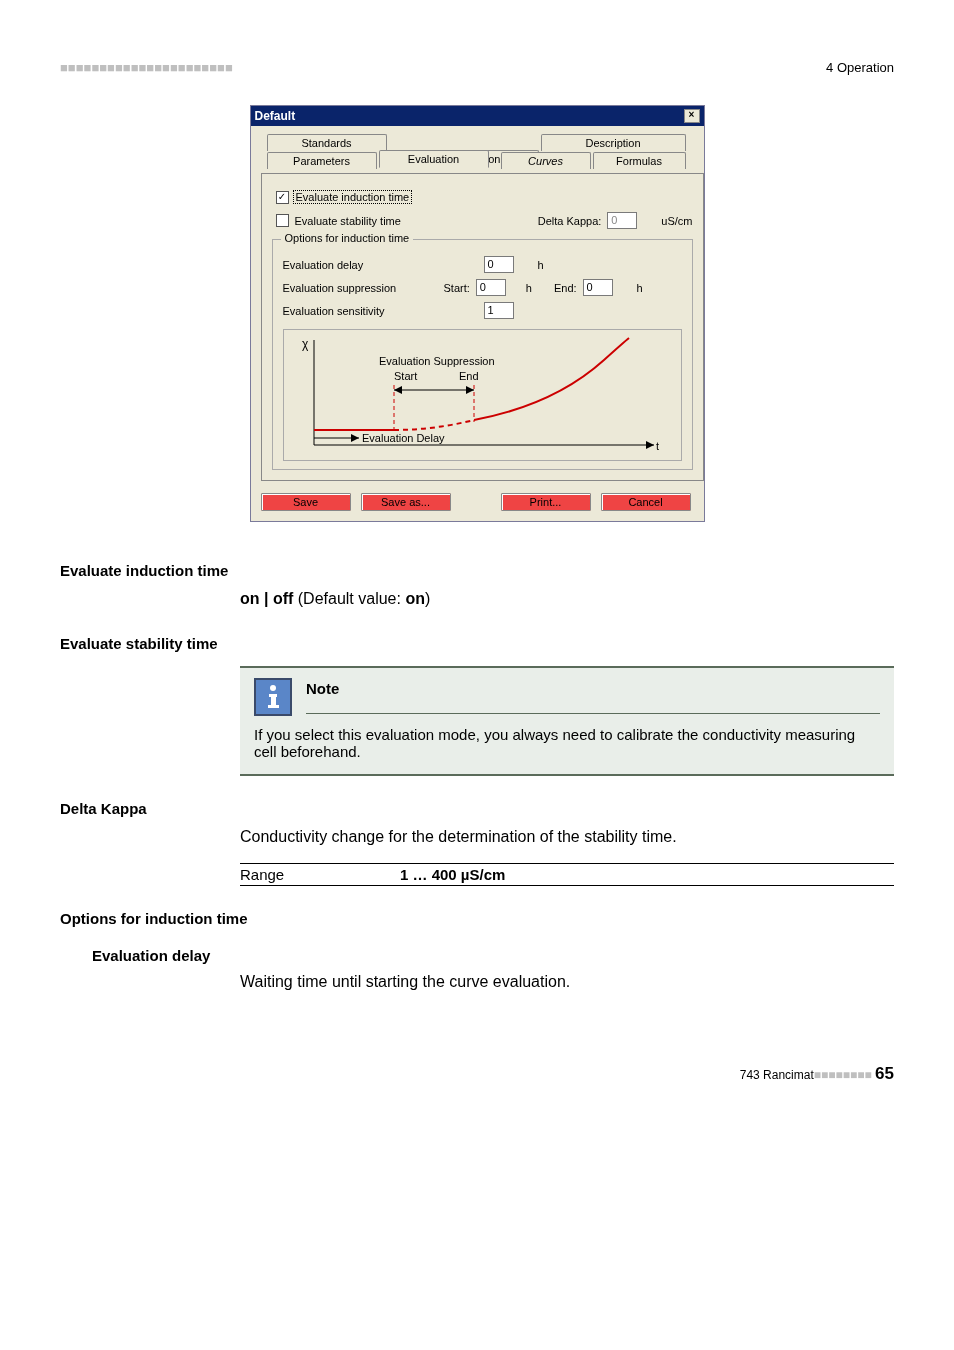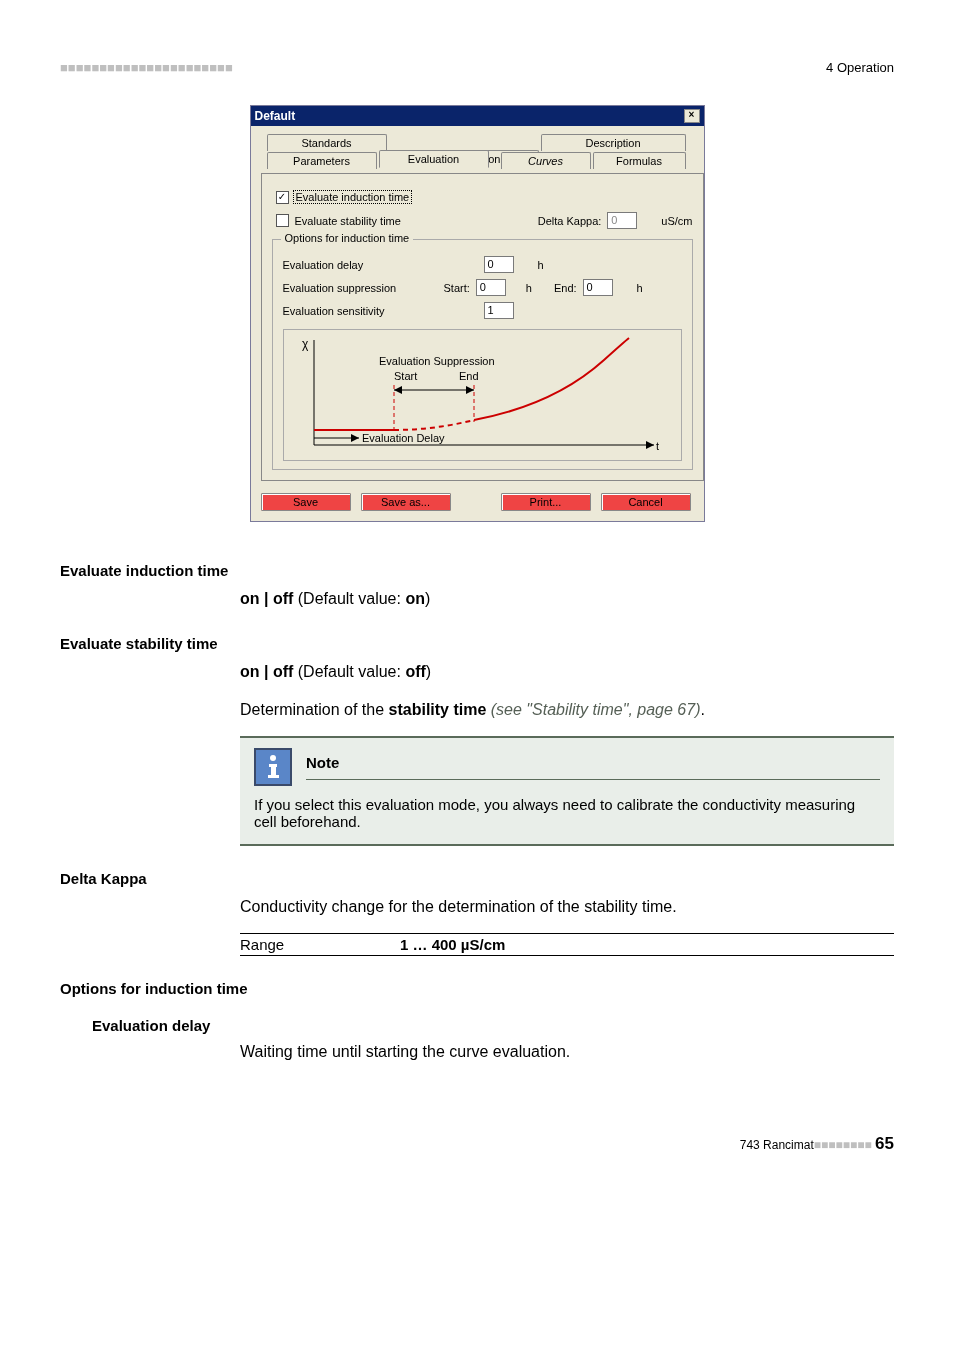--- a/index.html
+++ b/index.html
@@ -206,21 +206,21 @@
     background: #5a86c8;
     display: flex;
     align-items: center;
     justify-content: center;
   }
   .note-icon svg { display:block; }
   .note-title {
     font-weight: bold;
     border-bottom: 1px solid #5a6b5a;
     flex: 1;
-    padding-bottom: 8px;
+    padding-bottom: 16px;
   }
   .sub-h {
     font-weight: bold;
     font-size: 15px;
     margin: 20px 0 6px 32px;
   }
   .range-row {
     margin-left: 180px;
     display: flex;
     border-top: 1px solid #000;
@@ -351,28 +351,20 @@
   </div>
 
   <div class="section-h">Evaluate induction time</div>
   <div class="indent">
     <p>
       <b>on | off</b><span> (Default value: </span><b>on</b><span>)</span>
     </p>
   </div>
 
   <div class="section-h">Evaluate stability time</div>
-  <div class="indent">
-    <p>
-      <b>on | off</b><span> (Default value: </span><b>off</b><span>)</span>
-    </p>
-    <p>
-      <span>Determination of the </span><b>stability time</b><span class="ital"> (see "Stability time", page 67)</span><span>.</span>
-    </p>
-  </div>
 
   <div class="note-box">
     <div class="note-head">
       <div class="note-icon">
         <svg width="22" height="26" viewBox="0 0 22 26">
           <circle cx="11" cy="4" r="3" fill="#fff"></circle>
           <rect x="7" y="10" width="8" height="3" fill="#fff"></rect>
           <rect x="9" y="10" width="5" height="12" fill="#fff"></rect>
           <rect x="6" y="21" width="11" height="3" fill="#fff"></rect>
         </svg>

